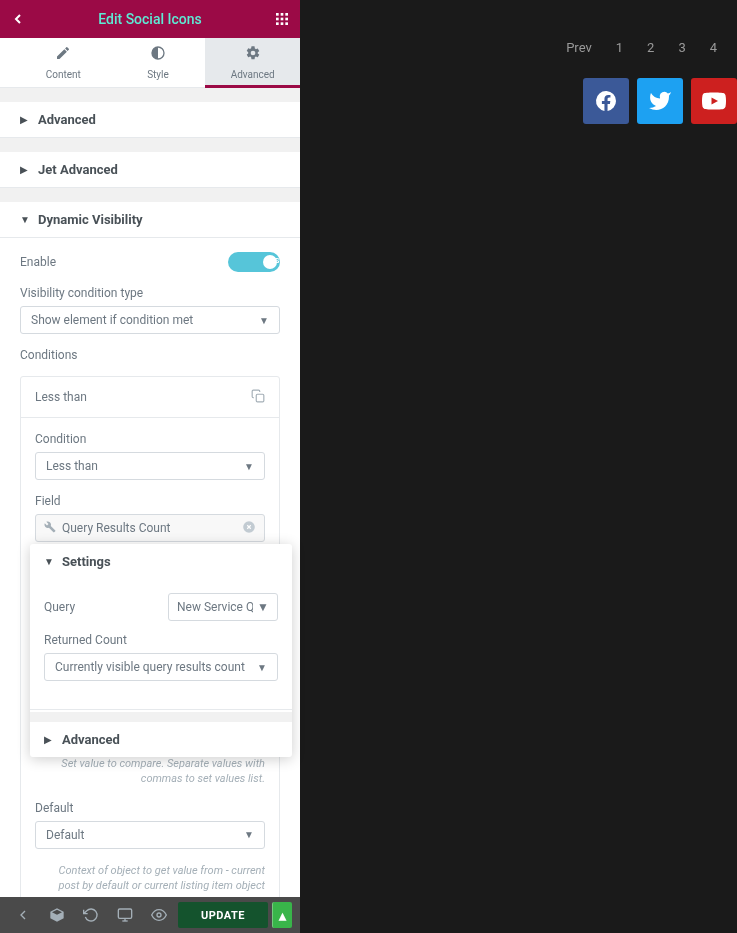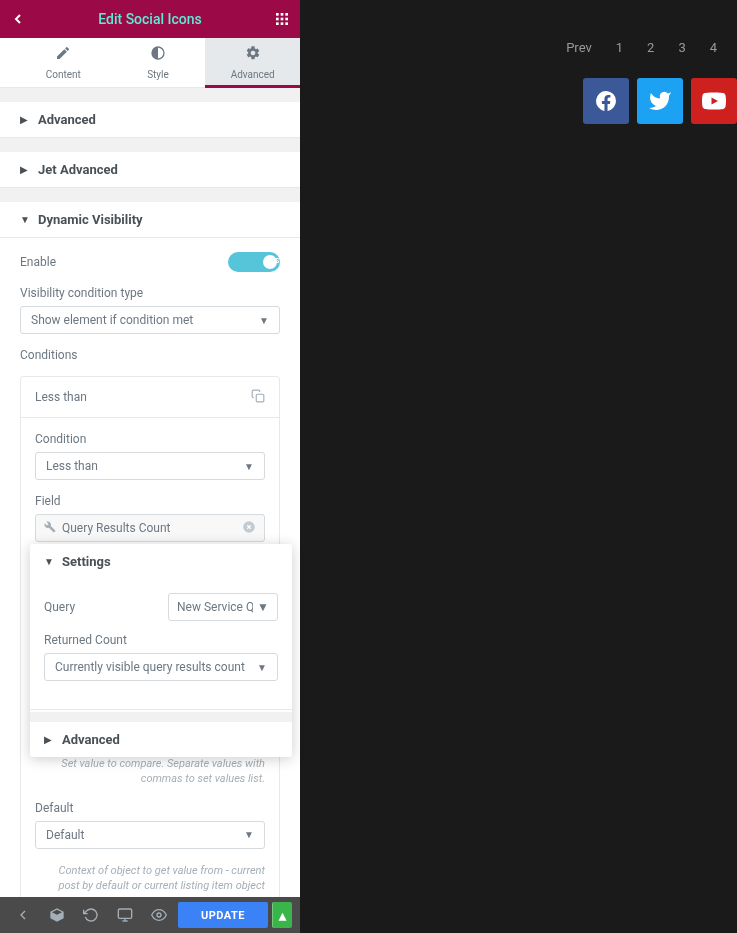--- a/index.html
+++ b/index.html
@@ -42,21 +42,21 @@
 .popover .pop-header { display: flex; align-items: center; gap: 10px; padding: 10px 14px; cursor: pointer; }
 .popover .pop-label { font-weight: 700; font-size: 13px; color: #495157; }
 .pop-row { display: flex; align-items: center; justify-content: space-between; margin-bottom: 12px; }
 .pop-row .control-label { flex-shrink: 0; }
 .pop-select { height: 28px; border: 1px solid #d5dadf; border-radius: 3px; padding: 0 8px; display: flex; align-items: center; justify-content: space-between; gap: 4px; cursor: pointer; font-size: 12px; color: #6d7882; max-width: 110px; overflow: hidden; }
 .pop-select span:first-child { overflow: hidden; white-space: nowrap; }
 .pop-select-full { width: 100%; }
 .help-text { font-size: 11px; color: #a4afb7; font-style: italic; line-height: 1.4; text-align: right; }
 .panel-footer { height: 36px; background: #4a4a4a; display: flex; align-items: center; padding: 0 8px; gap: 4px; }
 .footer-btn { width: 30px; height: 28px; display: flex; align-items: center; justify-content: center; color: #a4afb7; cursor: pointer; }
-.update-btn { flex: 1; height: 26px; background: #3b82f6; color: #fff; font-size: 11px; font-weight: bold; display: flex; align-items: center; justify-content: center; cursor: pointer; letter-spacing: 0.5px; border-radius: 2px; }
+.update-btn { flex: 1; height: 26px; background: #14532d; color: #fff; font-size: 11px; font-weight: bold; display: flex; align-items: center; justify-content: center; cursor: pointer; letter-spacing: 0.5px; border-radius: 2px; }
 .update-caret { width: 20px; height: 26px; background: #39b54a; border-left: 1px solid rgba(255,255,255,0.3); display: flex; align-items: center; justify-content: center; color: #fff; cursor: pointer; border-radius: 2px; }
 .canvas { flex: 1; background: #1a1a1a; position: relative; }
 .pagination { position: absolute; top: 40px; right: 20px; display: flex; gap: 24px; font-size: 13px; color: #999; }
 .pagination span { cursor: pointer; }
 .social-row { position: absolute; top: 78px; right: 0; display: flex; gap: 8px; }
 .social-btn { width: 46px; height: 46px; border-radius: 3px; display: flex; align-items: center; justify-content: center; cursor: pointer; }
 .social-btn.fb { background: #3b5998; }
 .social-btn.tw { background: #1da1f2; }
 .social-btn.yt { background: #cd201f; }
 .social-btn svg { fill: #fff; width: 24px; height: 24px; }

